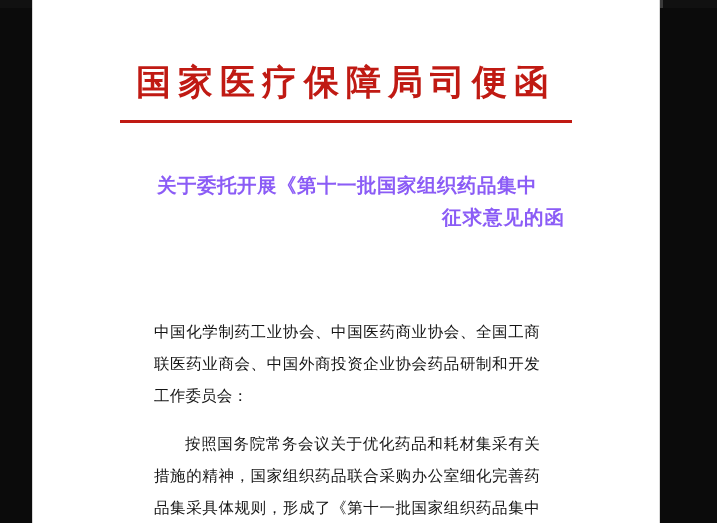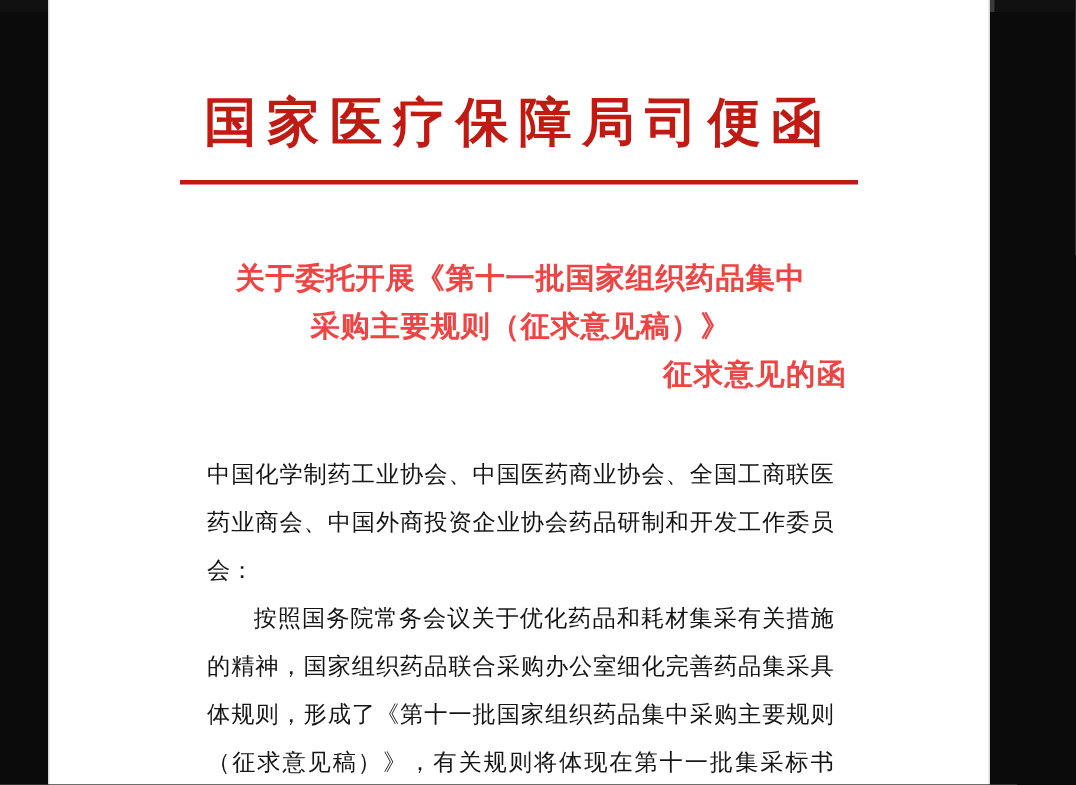--- a/index.html
+++ b/index.html
@@ -74,21 +74,21 @@
     height: 3px;
     background: #c01a13;
   }
   
   .doc-title {
     position: absolute;
     top: 170px;
     left: 96px;
     width: 436px;
     text-align: center;
-    color: #ef4444;
+    color: #8b5cf6;
     font-family: "DejaVu Serif", "Liberation Serif", serif;
     font-weight: bold;
     font-size: 19.5px;
     line-height: 32px;
     letter-spacing: 0.5px;
   }
   .doc-title .line {
     display: block;
   }
   .doc-title .line.l3 {
@@ -102,21 +102,21 @@
     left: 105px;
     width: 418px;
     color: #151515;
     font-family: "DejaVu Serif", "Liberation Serif", serif;
     font-size: 15.5px;
     line-height: 32px;
     letter-spacing: 0.2px;
     text-align: justify;
   }
   .body-text p {
-    margin: 0;
+    margin: 16px;
   }
   .body-text p.indent {
     text-indent: 2em;
   }
   .clip-note {
     position: absolute;
     bottom: 0;
     left: 0;
     width: 626px;
     height: 2px;
@@ -134,21 +134,20 @@
   <div class="page">
     <div class="page-inner">
 
       <div class="masthead">
         <div class="masthead-title">国家医疗保障局司便函</div>
         <div class="masthead-rule"></div>
       </div>
 
       <div class="doc-title">
         <span class="line l1">关于委托开展《第十一批国家组织药品集中</span>
-        <span class="line l2">采购主要规则（征求意见稿）》</span>
         <span class="line l3">征求意见的函</span>
       </div>
 
       <div class="body-text">
         <p>中国化学制药工业协会、中国医药商业协会、全国工商联医药业商会、中国外商投资企业协会药品研制和开发工作委员会：</p>
         <p class="indent">按照国务院常务会议关于优化药品和耗材集采有关措施的精神，国家组织药品联合采购办公室细化完善药品集采具体规则，形成了《第十一批国家组织药品集中采购主要规则（征求意见稿）》，有关规则将体现在第十一批集采标书中。为广泛听取行业意见，现委托你单位征求会员企业对方案的意见建议，</p>
       </div>
 
       <div class="clip-note"></div>
     </div>

